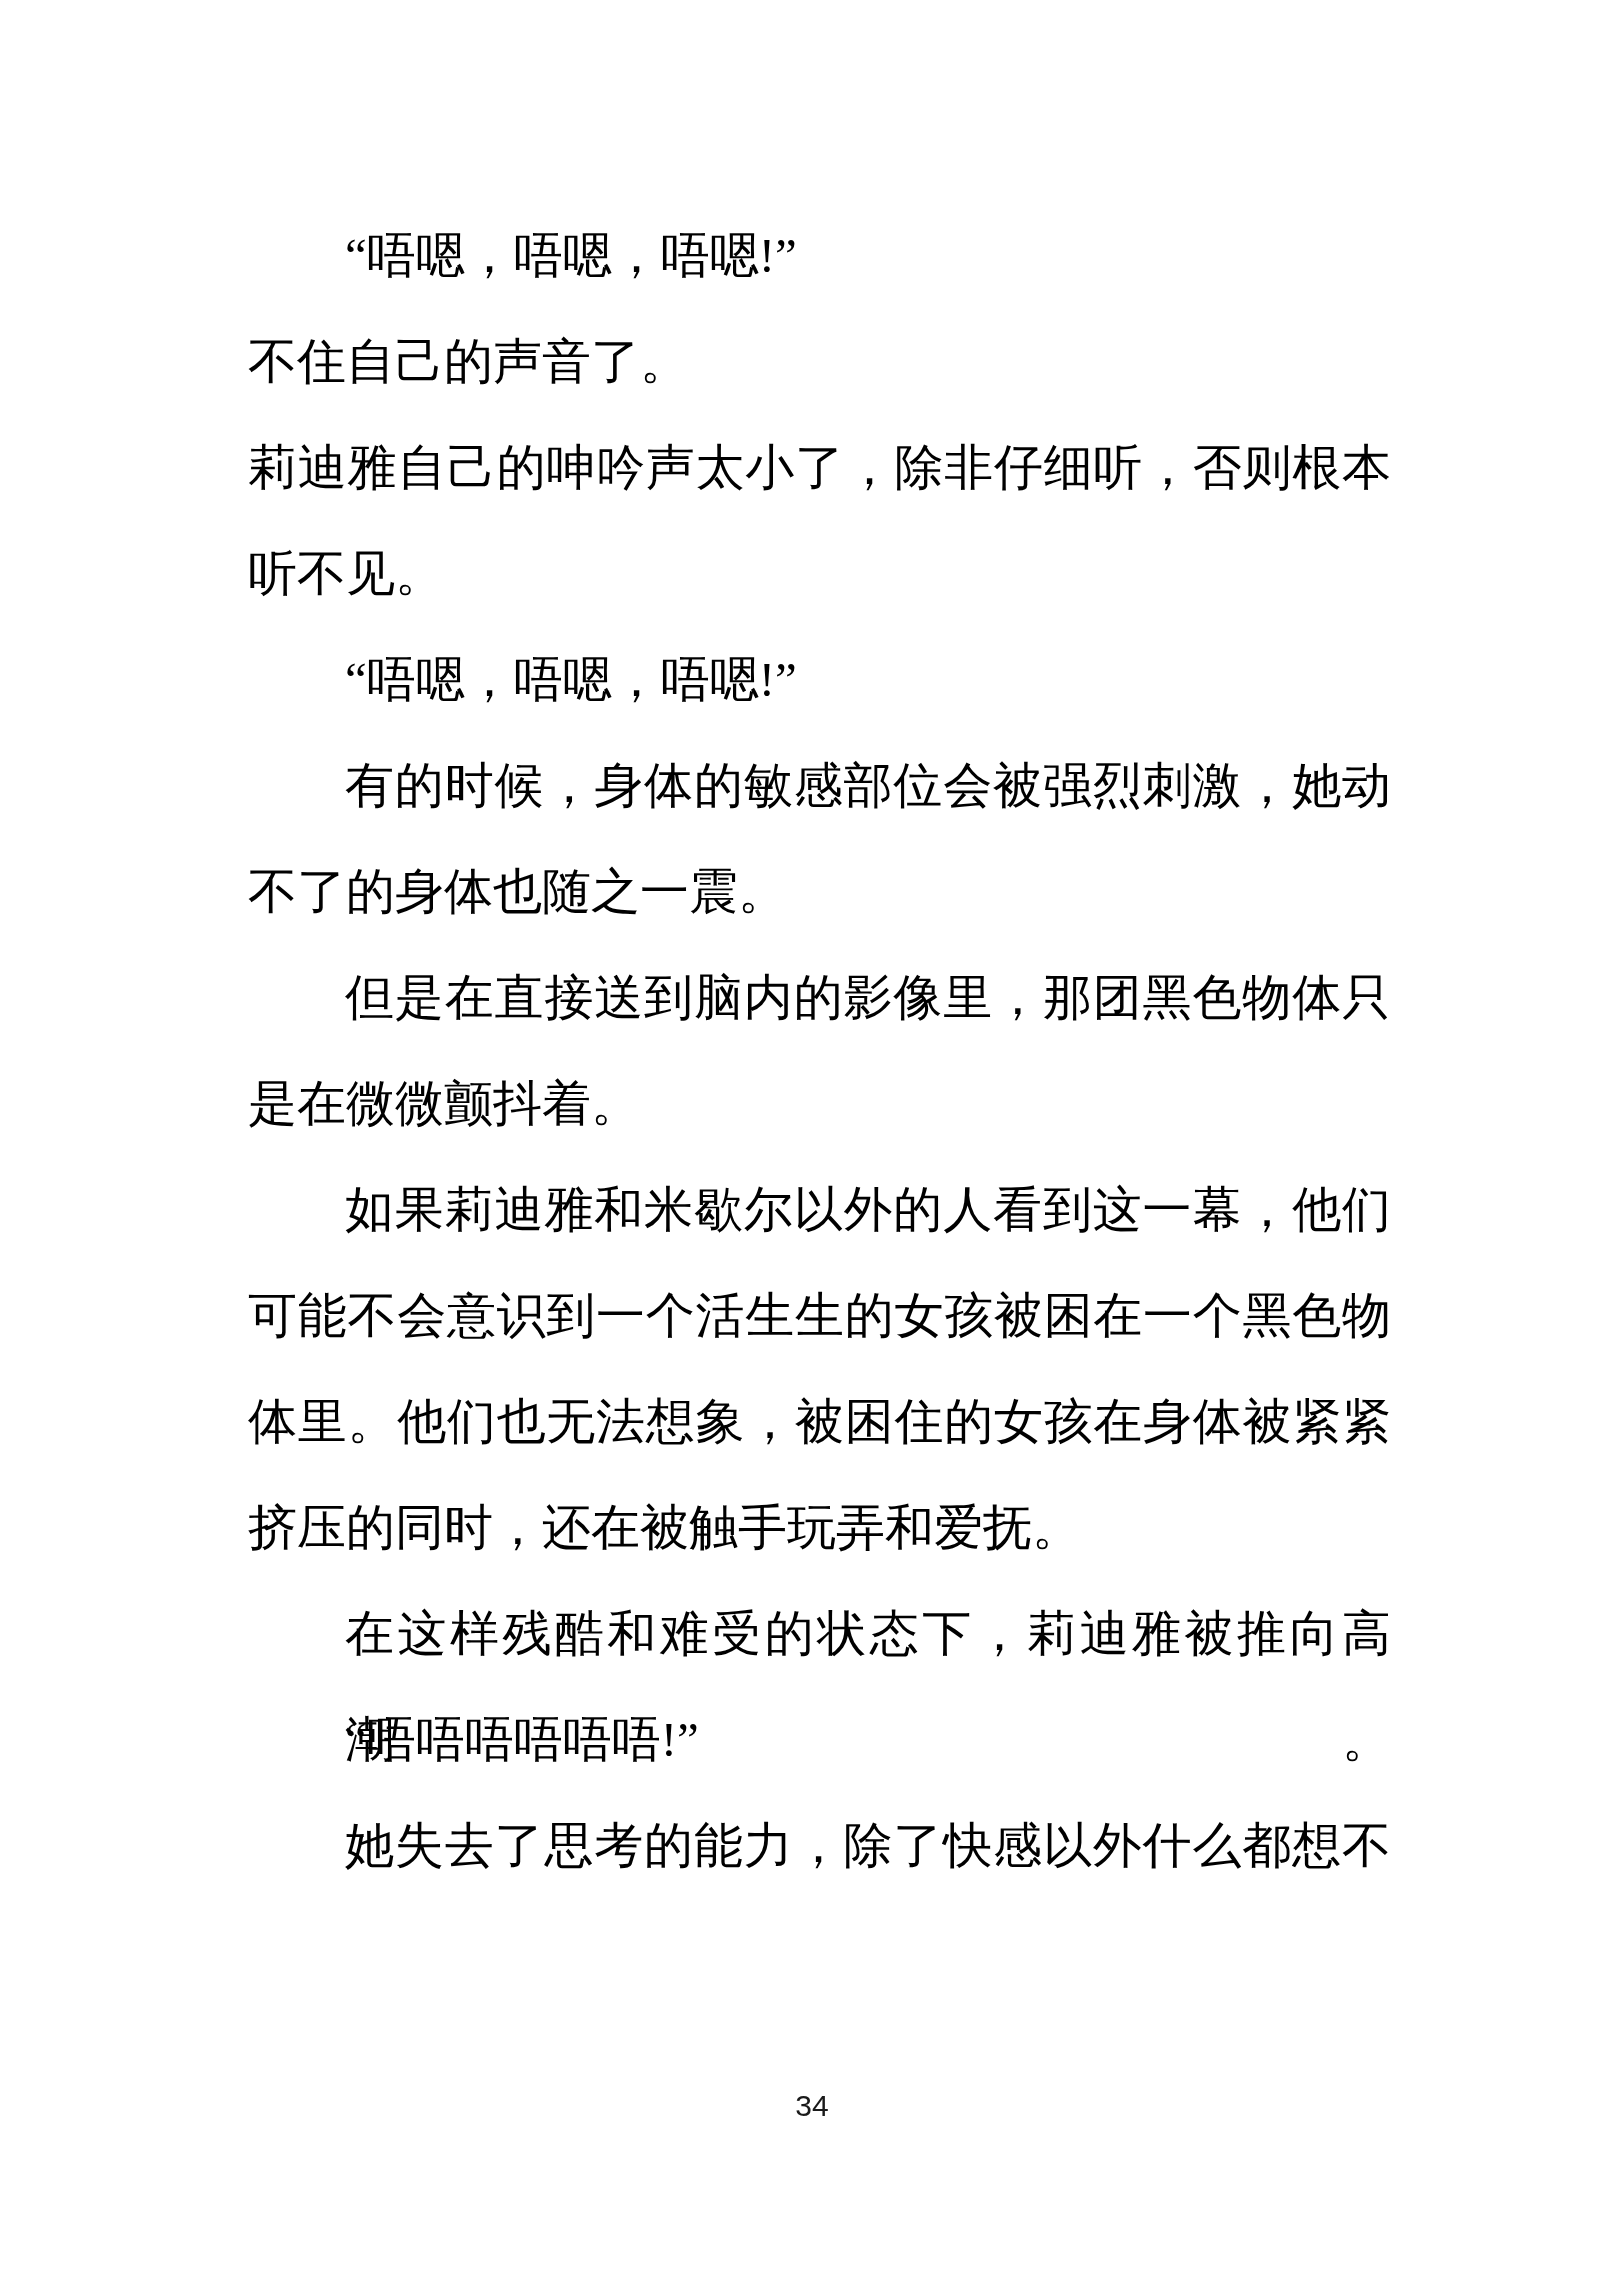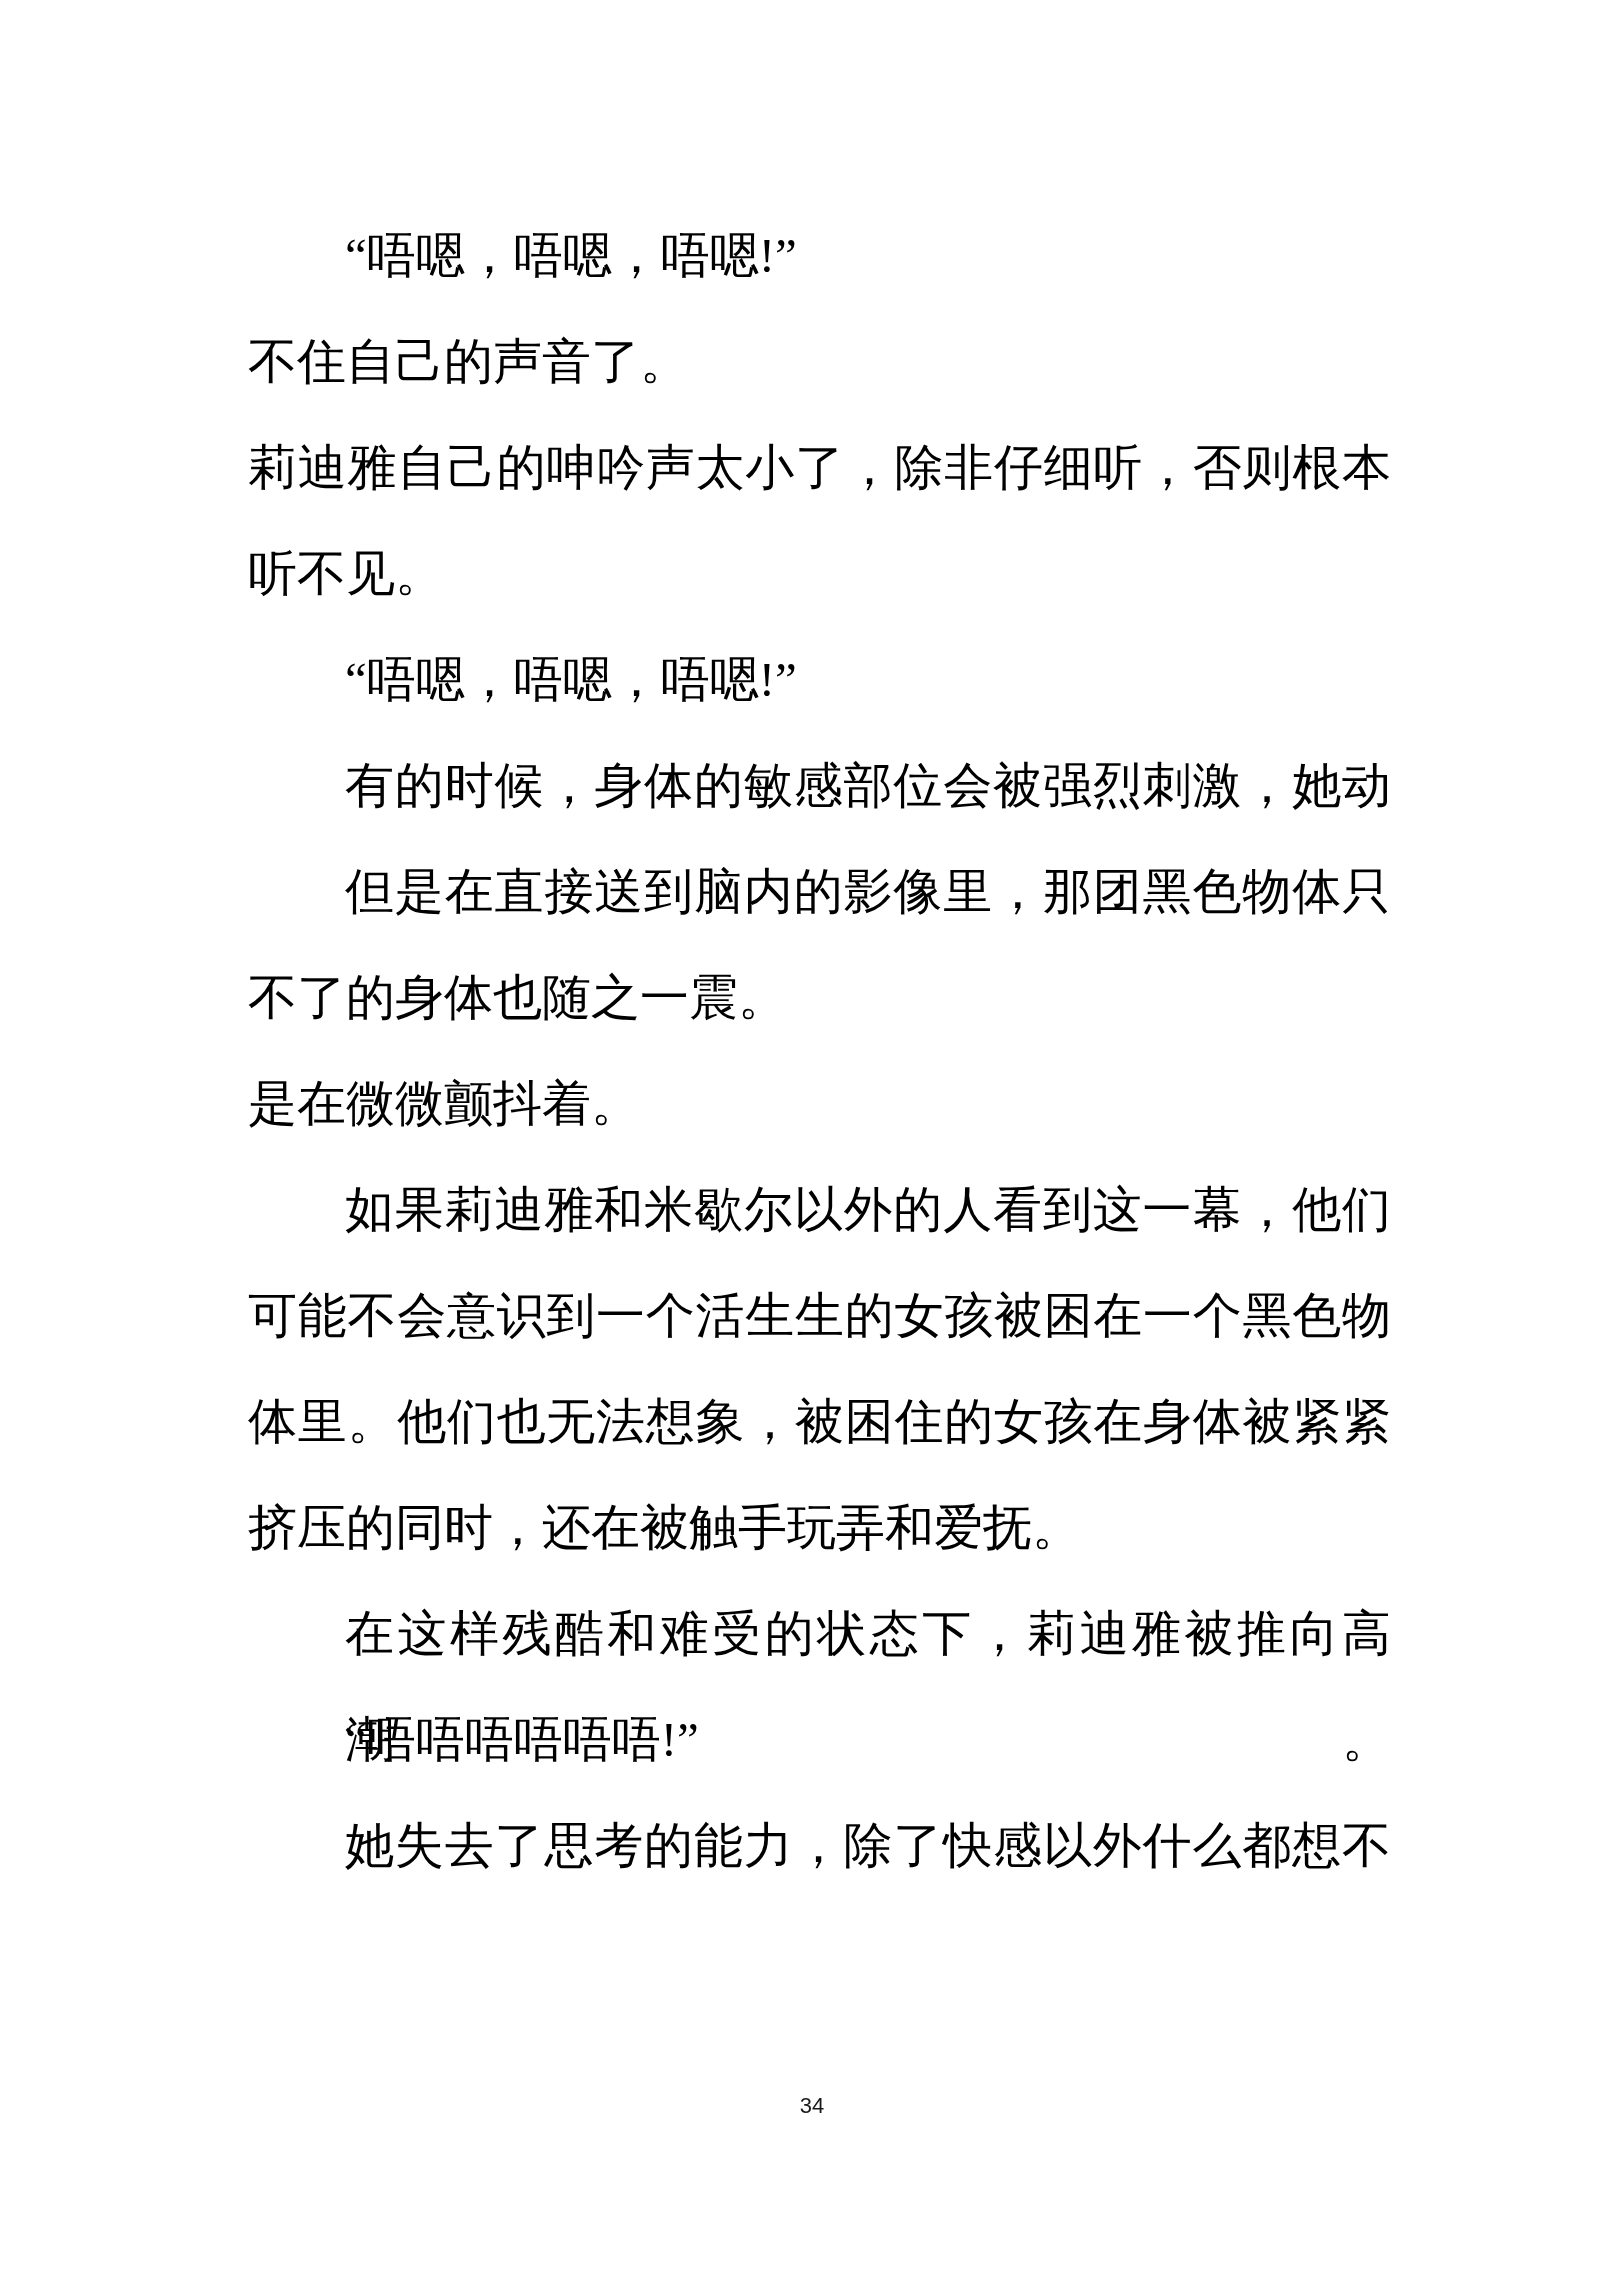--- a/index.html
+++ b/index.html
@@ -47,38 +47,38 @@
     text-align-last: justify;
     text-justify: inter-character;
   }
   .page-number {
     position: absolute;
     left: 0;
     top: 2088px;
     width: 1624px;
     text-align: center;
     font-family: "Liberation Sans", "DejaVu Sans", sans-serif;
-    font-size: 22px;
+    font-size: 30px;
     line-height: 35px;
     color: #1a1a1a;
   }
 </style>
 </head>
 <body>
 
 <div class="page">
   <div class="text-block">
     <div class="line indent">“唔嗯，唔嗯，唔嗯!”</div>
     <div class="line">不住自己的声音了。</div>
     <div class="line fill">莉迪雅自己的呻吟声太小了，除非仔细听，否则根本</div>
     <div class="line">听不见。</div>
     <div class="line indent">“唔嗯，唔嗯，唔嗯!”</div>
     <div class="line indent fill">有的时候，身体的敏感部位会被强烈刺激，她动</div>
+    <div class="line">不了的身体也随之一震。</div>
     <div class="line indent fill">但是在直接送到脑内的影像里，那团黑色物体只</div>
-    <div class="line">不了的身体也随之一震。</div>
     <div class="line">是在微微颤抖着。</div>
     <div class="line indent fill">如果莉迪雅和米歇尔以外的人看到这一幕，他们</div>
     <div class="line fill">可能不会意识到一个活生生的女孩被困在一个黑色物</div>
     <div class="line fill">体里。他们也无法想象，被困住的女孩在身体被紧紧</div>
     <div class="line">挤压的同时，还在被触手玩弄和爱抚。</div>
     <div class="line indent fill">在这样残酷和难受的状态下，莉迪雅被推向高潮。</div>
     <div class="line indent">“唔唔唔唔唔唔!”</div>
     <div class="line indent fill">她失去了思考的能力，除了快感以外什么都想不</div>
   </div>
   <div class="page-number">34</div>

